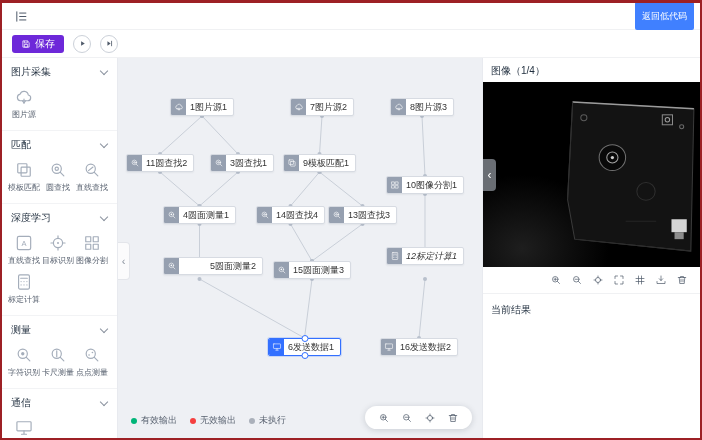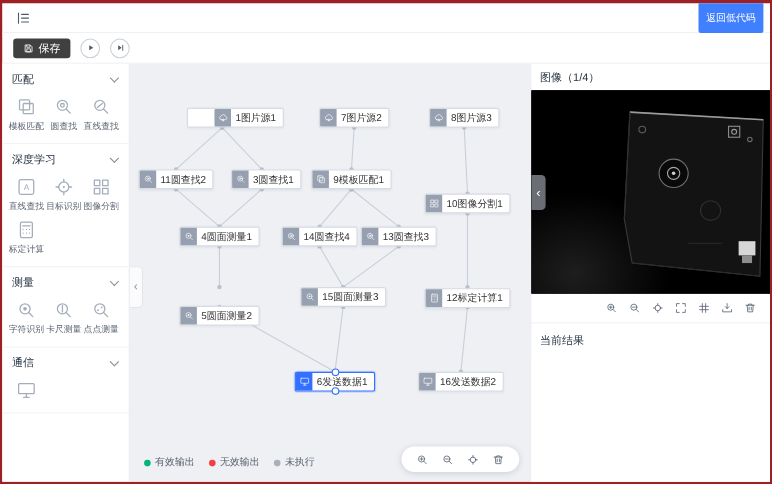--- a/index.html
+++ b/index.html
@@ -7,21 +7,21 @@
     font-family:"Liberation Sans",sans-serif;background:#fff;display:flex;flex-direction:column;overflow:hidden;position:relative;}
   
   .topbar{height:26px;flex:0 0 26px;display:flex;align-items:center;justify-content:space-between;
     padding:0 6px 0 10px;border-bottom:1px solid #f0f1f3;}
   .menu-toggle{width:18px;height:16px;display:flex;align-items:center;justify-content:center;color:#4e5969;cursor:pointer;}
   .menu-toggle svg{width:15px;height:15px;}
   .back-btn{background:#4080ff;color:#fff;border:none;border-radius:2px;font-size:9px;height:28px;
     padding:0 7px;font-family:Liberation Serif, serif;white-space:nowrap;}
   
   .toolbar{height:27px;flex:0 0 27px;display:flex;align-items:center;gap:9px;padding:0 10px;border-bottom:1px solid #f0f1f3;}
-  .save-btn{background:#404040;color:#fff;border:none;border-radius:3px;height:18px;font-size:10px;
+  .save-btn{background:#6d28d9;color:#fff;border:none;border-radius:3px;height:18px;font-size:10px;
     display:inline-flex;align-items:center;gap:4px;padding:0 9px;font-family:inherit;}
   .save-btn svg{width:10px;height:10px;}
   .circle-btn{width:18px;height:18px;border-radius:50%;border:1px solid #ccd1d9;background:#fff;
     display:inline-flex;align-items:center;justify-content:center;padding:0;}
   .circle-btn svg{width:11px;height:11px;}
   
   .bodywrap{flex:1;display:flex;min-height:0;}
   
   .sidebar{width:115px;flex:0 0 115px;border-right:1px solid #e8eaef;overflow:hidden;background:#fff;}
   .sec{border-bottom:1px solid #f2f3f5;padding-bottom:2px;}
@@ -106,20 +106,36 @@
           <path d="M16.5 7v10" stroke="#4e5969" stroke-width="1.8" stroke-linecap="round"></path>
         </svg>
     </button>
   </div>
 
   <div class="bodywrap">
 
     <aside class="sidebar" id="sidebar">
         <div class="sec">
           <div class="sec-header">
+            <span>图片采集</span>
+            <span class="chev"></span>
+          </div>
+          <div class="sec-items">
+            <div class="tool-item">
+              <svg viewBox="0 0 24 24" fill="none" stroke="currentColor" stroke-width="1.4" stroke-linecap="round" stroke-linejoin="round">
+                <path d="M7.5 16.5h9a3.5 3.5 0 0 0 .6-6.95A5 5 0 0 0 7.4 8.6 4 4 0 0 0 7.5 16.5z"></path>
+                <path d="M12 19.5v-5"></path>
+                <path d="M10 16.5 12 19l2-2.5"></path>
+              </svg>
+              <span class="tool-label">图片源</span>
+            </div>
+          </div>
+        </div>
+        <div class="sec">
+          <div class="sec-header">
             <span>匹配</span>
             <span class="chev"></span>
           </div>
           <div class="sec-items">
             <div class="tool-item">
               <svg viewBox="0 0 24 24" fill="none" stroke="currentColor" stroke-width="1.4" stroke-linecap="round" stroke-linejoin="round">
                 <rect x="4.5" y="4.5" width="11" height="11" rx="1"></rect>
                 <rect x="8.5" y="8.5" width="11" height="11" rx="1"></rect>
               </svg>
               <span class="tool-label">模板匹配</span>
@@ -315,21 +331,21 @@
           </span>
           <span class="tb-btn">
             <svg viewBox="0 0 24 24" fill="none" stroke="currentColor" stroke-width="1.4" stroke-linecap="round" stroke-linejoin="round">
               <path d="M4.5 7h15"></path>
               <path d="M9 7V5h6v2"></path>
               <path d="M6.5 7l1 12h9l1-12"></path>
               <path d="M10 10.5v5M14 10.5v5"></path>
             </svg>
           </span>
         </div>
-    <div class="node" style="left: 52px; top: 40px; padding-left: 24px;">
+    <div class="node" style="left: 52px; top: 40px;">
           <span class="node-ic">
             <svg viewBox="0 0 24 24" fill="none" stroke="currentColor" stroke-width="1.4" stroke-linecap="round" stroke-linejoin="round">
               <path d="M7.5 16.5h9a3.5 3.5 0 0 0 .6-6.95A5 5 0 0 0 7.4 8.6 4 4 0 0 0 7.5 16.5z"></path>
               <path d="M12 19.5v-5"></path>
               <path d="M10 16.5 12 19l2-2.5"></path>
             </svg>
           </span>
           <span class="node-label">1图片源1</span>
         </div>
         <div class="node" style="left: 172px; top: 40px;">
@@ -415,41 +431,41 @@
         <div class="node" style="left: 210px; top: 148px;">
           <span class="node-ic">
             <svg viewBox="0 0 24 24" fill="none" stroke="currentColor" stroke-width="1.4" stroke-linecap="round" stroke-linejoin="round">
               <circle cx="10.5" cy="10.5" r="5.5"></circle>
               <circle cx="10.5" cy="10.5" r="2"></circle>
               <path d="M14.8 14.8 19 19"></path>
             </svg>
           </span>
           <span class="node-label">13圆查找3</span>
         </div>
-        <div class="node" style="left: 45px; top: 220px;">
+        <div class="node" style="left: 45px; top: 199px; gap: 27px;">
           <span class="node-ic">
             <svg viewBox="0 0 24 24" fill="none" stroke="currentColor" stroke-width="1.4" stroke-linecap="round" stroke-linejoin="round">
               <circle cx="10.5" cy="10.5" r="5.5"></circle>
               <circle cx="10.5" cy="10.5" r="2" fill="currentColor" stroke="none"></circle>
               <path d="M14.8 14.8 19 19"></path>
             </svg>
           </span>
           <span class="node-label">5圆面测量2</span>
         </div>
         <div class="node" style="left: 155px; top: 203px;">
           <span class="node-ic">
             <svg viewBox="0 0 24 24" fill="none" stroke="currentColor" stroke-width="1.4" stroke-linecap="round" stroke-linejoin="round">
               <circle cx="10.5" cy="10.5" r="5.5"></circle>
               <circle cx="10.5" cy="10.5" r="2" fill="currentColor" stroke="none"></circle>
               <path d="M14.8 14.8 19 19"></path>
             </svg>
           </span>
           <span class="node-label">15圆面测量3</span>
         </div>
-        <div class="node" style="left: 268px; top: 204px;">
+        <div class="node" style="left: 268px; top: 189px; font-style: italic;">
           <span class="node-ic">
             <svg viewBox="0 0 24 24" fill="none" stroke="currentColor" stroke-width="1.4" stroke-linecap="round" stroke-linejoin="round">
               <rect x="5.5" y="3.5" width="13" height="17" rx="1.5"></rect>
               <path d="M8 7.5h8"></path>
               <path d="M8.5 11.5h.01M12 11.5h.01M15.5 11.5h.01M8.5 15.5h.01M12 15.5h.01M15.5 15.5h.01"></path>
             </svg>
           </span>
           <span class="node-label">12标定计算1</span>
         </div>
         <div class="node selected" style="left: 150px; top: 280px;">

